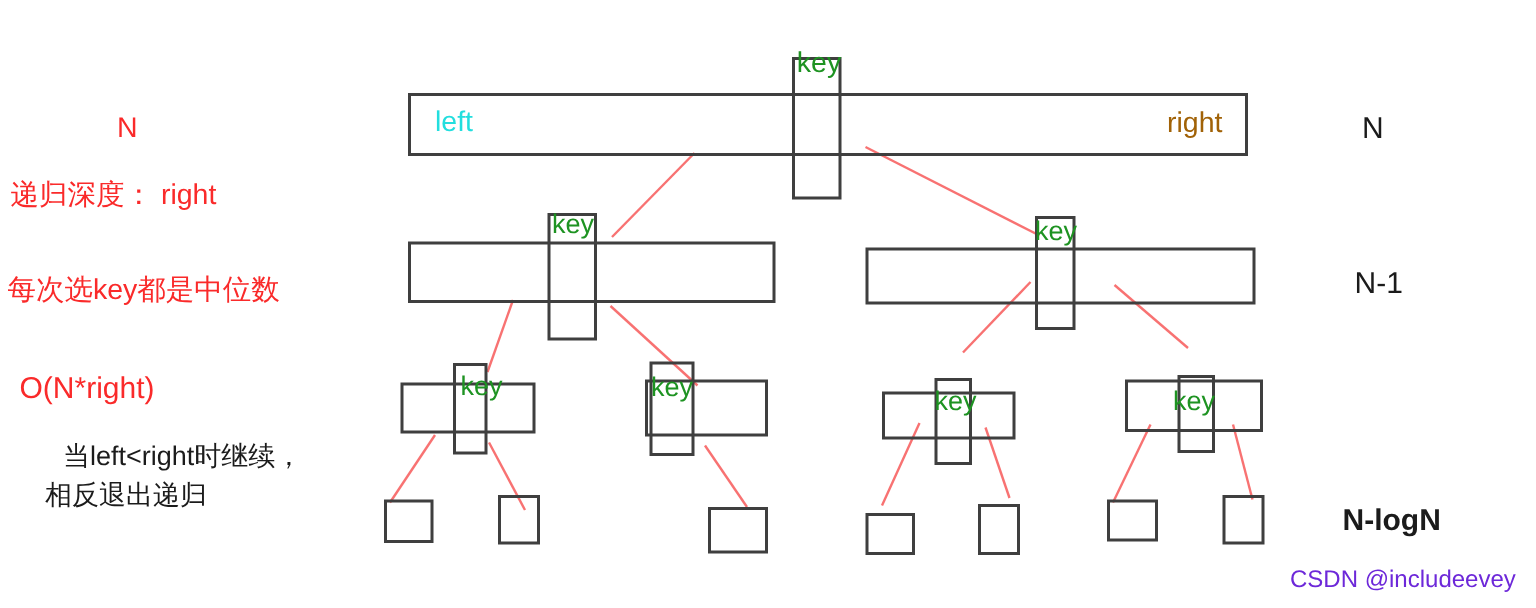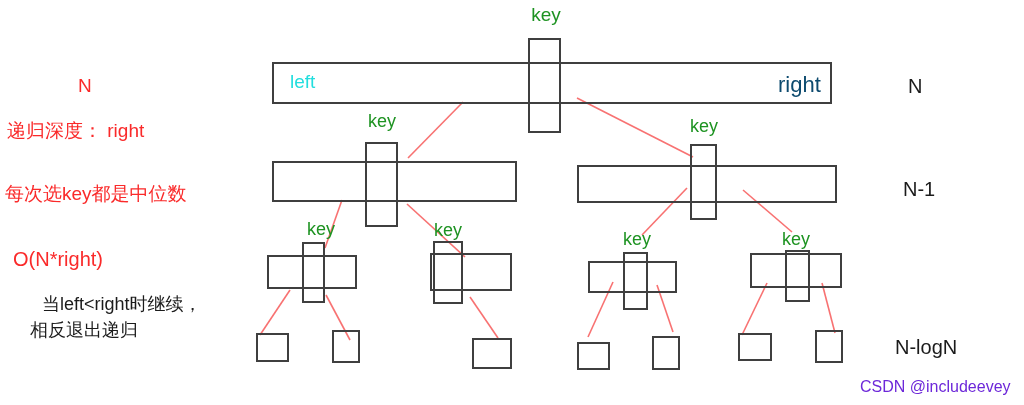--- a/index.html
+++ b/index.html
@@ -5,21 +5,21 @@
   html,body{margin:0;padding:0;}
   body{
     width:1024px;height:405px;background:#ffffff;overflow:hidden;
     font-family:"Liberation Sans","DejaVu Sans",sans-serif;
     position:relative;
   }
   .stage{position:absolute;left:0;top:0;width:1024px;height:405px;}
   .note{position:absolute;white-space:nowrap;line-height:1.2;}
   .rect{position:absolute;border:2px solid #3f3f3f;background:transparent;box-sizing:border-box;}
   .leaf{border-width:2px;}
-  .keylabel{position:absolute;transform:translateX(-50%);white-space:nowrap;line-height:1.1;}
+  .keylabel{position:absolute;transform:translateX(-50%);white-space:nowrap;line-height:1.1;margin-top:28px;}
   .inlabel{position:absolute;white-space:nowrap;line-height:1.1;text-align:right;}
   svg#lines{position:absolute;left:0;top:0;width:1024px;height:405px;pointer-events:none;}
   .watermark{position:absolute;white-space:nowrap;}
 </style>
 </head>
 <body>
 
 <div class="stage">
   <div id="notes">
       <div class="note" style="left: 78px; top: 75px; font-size: 19px; color: rgb(250, 42, 42);">N</div>
@@ -69,21 +69,21 @@
     </div>
   <div id="labels">
       <div class="keylabel" style="left: 546px; top: 5px; font-size: 19px; color: rgb(30, 147, 34);">key</div>
       <div class="keylabel" style="left: 382px; top: 112px; font-size: 18px; color: rgb(30, 147, 34);">key</div>
       <div class="keylabel" style="left: 704px; top: 117px; font-size: 18px; color: rgb(30, 147, 34);">key</div>
       <div class="keylabel" style="left: 321px; top: 220px; font-size: 18px; color: rgb(30, 147, 34);">key</div>
       <div class="keylabel" style="left: 448px; top: 221px; font-size: 18px; color: rgb(30, 147, 34);">key</div>
       <div class="keylabel" style="left: 637px; top: 230px; font-size: 18px; color: rgb(30, 147, 34);">key</div>
       <div class="keylabel" style="left: 796px; top: 230px; font-size: 18px; color: rgb(30, 147, 34);">key</div>
       <div class="inlabel" style="left: 290px; top: 72px; font-size: 19px; color: rgb(34, 222, 222);">left</div>
-      <div class="inlabel" style="left: 778px; top: 73px; font-size: 22px; color: #0c4a6e;">right</div>
+      <div class="inlabel" style="left: 778px; top: 73px; font-size: 19px; color: #a16207;">right</div>
     </div>
   <div id="rightcol">
       <div class="note" style="left: 908px; top: 74px; font-size: 20px; color: rgb(27, 27, 27);">N</div>
       <div class="note" style="left: 903px; top: 177px; font-size: 20px; color: rgb(27, 27, 27);">N-1</div>
-      <div class="note" style="left: 895px; top: 335px; font-size: 20px; color: rgb(27, 27, 27);">N-logN</div>
+      <div class="note" style="left: 895px; top: 335px; font-size: 20px; color: rgb(27, 27, 27); font-weight: bold;">N-logN</div>
     </div>
   <div class="watermark" style="left: 860px; top: 378px; font-size: 16px; color: #6d28d9;">CSDN @includeevey</div>
 </div>
 
 </body></html>

